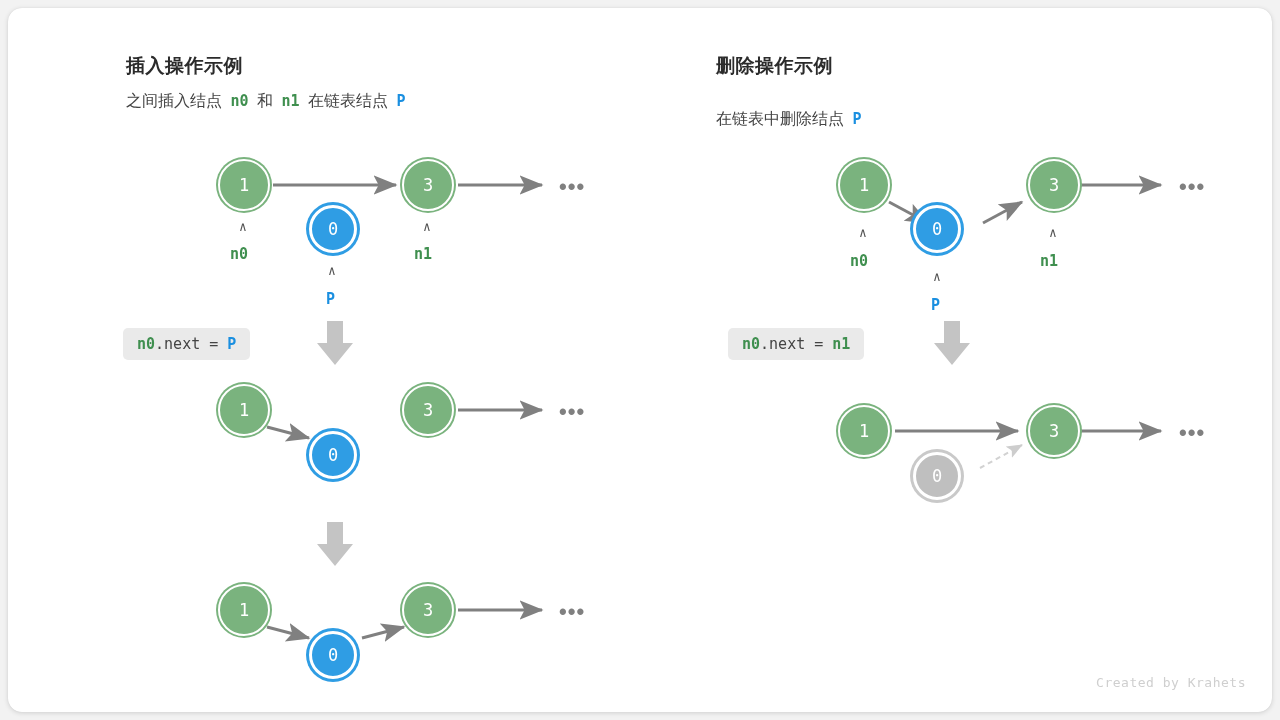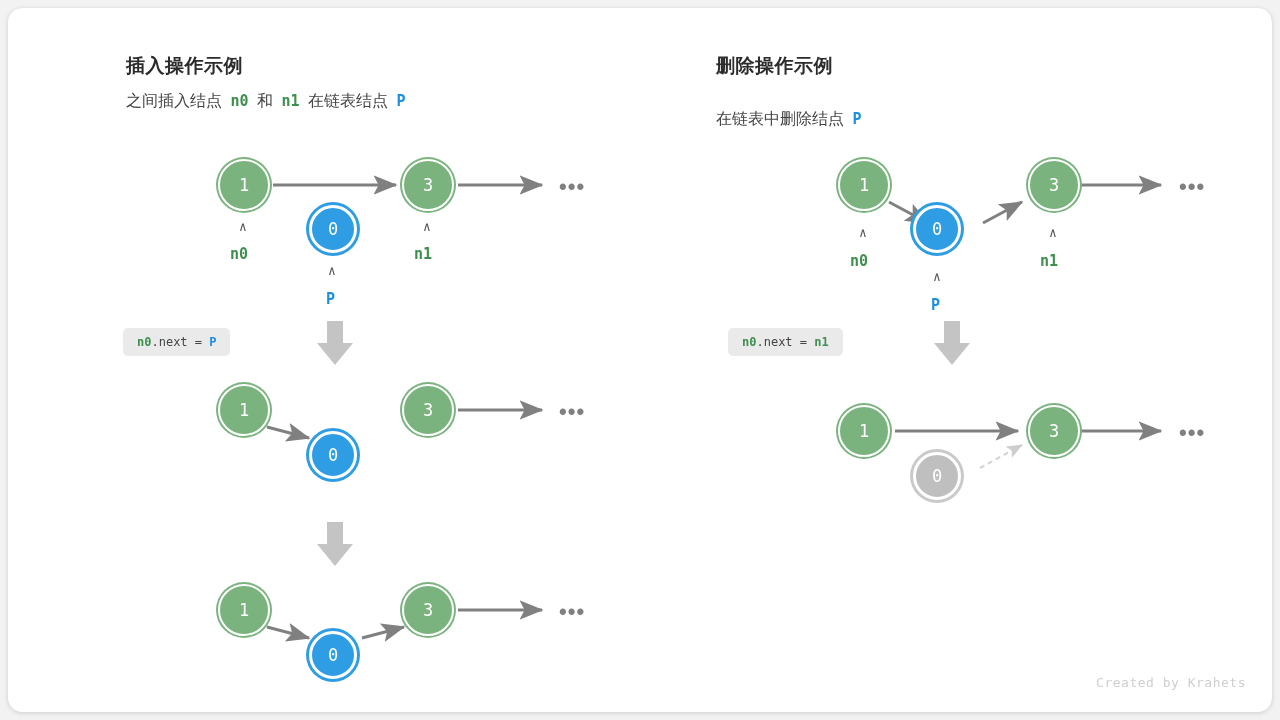--- a/index.html
+++ b/index.html
@@ -104,21 +104,21 @@
     line-height: 1;
   }
 
   
   .code-chip {
     position: absolute;
     background: #eaeaea;
     border-radius: 5px;
     padding: 7px 14px;
     font-family: "DejaVu Sans Mono", monospace;
-    font-size: 12px;
+    font-size: 15px;
     color: #444444;
     white-space: nowrap;
   }
   .code-chip .kw { font-weight: bold; }
 
   svg.layer {
     position: absolute;
     left: 0; top: 0;
     width: 632px; height: 704px;
     pointer-events: none;

